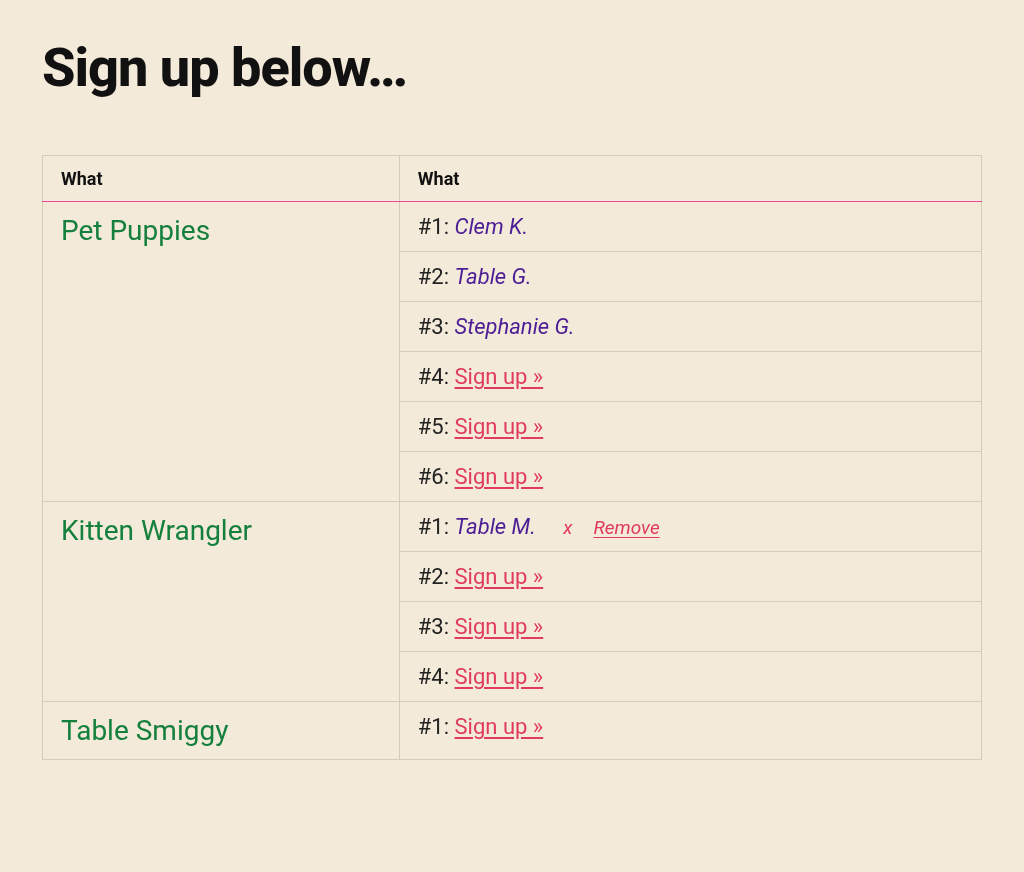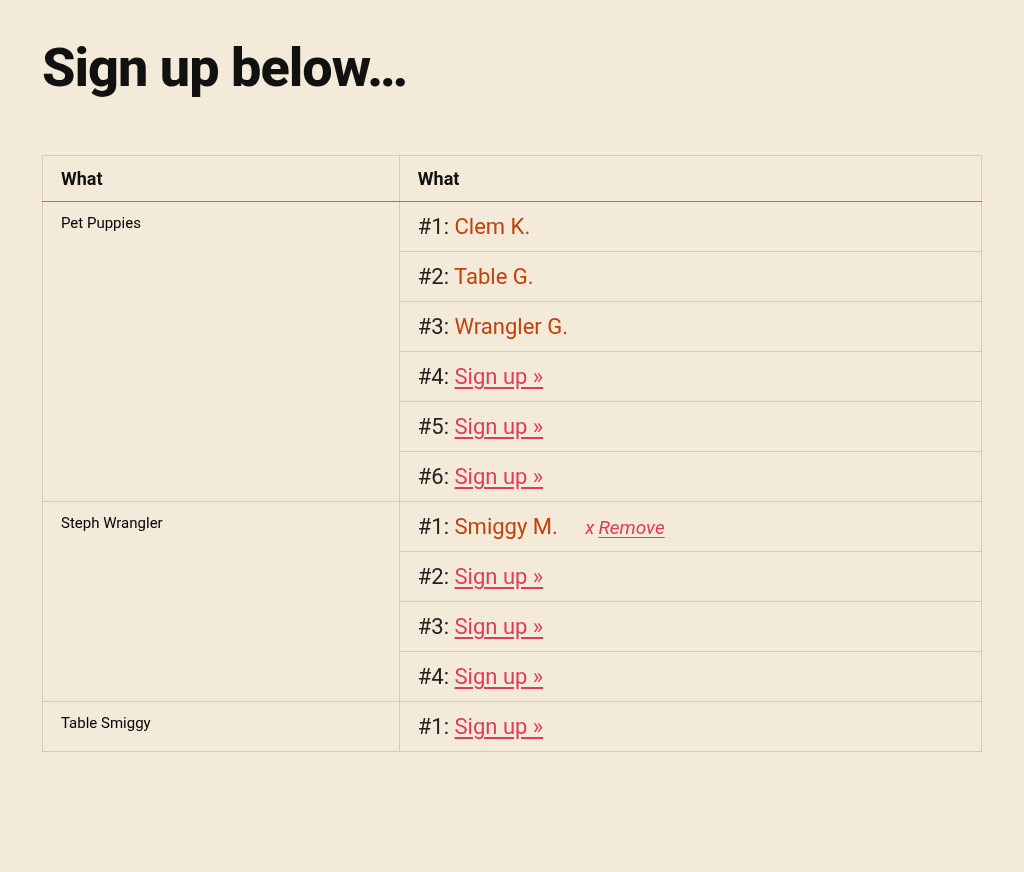--- a/index.html
+++ b/index.html
@@ -36,28 +36,29 @@
     background: transparent;
   }
   table.signup th {
     font-weight: 700;
     font-size: 18px;
     color: #111;
     border-bottom: 1px solid #ec4899;
   }
   table.signup td.what-cell {
     width: 38%;
-    color: #000000;
-    font-size: 15px;
+    color: #15803d;
+    font-size: 28px;
   }
   .slot-number {
     color: #222;
   }
   .slot-name {
-    color: #c2410c;
+    font-style: italic;
+    color: #4c1d95;
     text-align: center;
   }
   a.signup-link,
   a.remove-link {
     color: #e03a5e;
     text-underline-offset: 3px;
     text-align: center;
   }
   a.remove-link {
     font-style: italic;
@@ -96,21 +97,21 @@
       </tr>
       <tr>
         <td>
           <span class="slot-number">#2:</span>
           <span class="slot-name">Table G.</span>
         </td>
       </tr>
       <tr>
         <td>
           <span class="slot-number">#3:</span>
-          <span class="slot-name">Wrangler G.</span>
+          <span class="slot-name">Stephanie G.</span>
         </td>
       </tr>
       <tr>
         <td>
           <span class="slot-number">#4:</span>
           <a href="#" class="signup-link">Sign up »</a>
         </td>
       </tr>
       <tr>
         <td>
@@ -119,25 +120,25 @@
         </td>
       </tr>
       <tr>
         <td>
           <span class="slot-number">#6:</span>
           <a href="#" class="signup-link">Sign up »</a>
         </td>
       </tr>
 
       <tr>
-        <td class="what-cell" rowspan="4">Steph Wrangler</td>
+        <td class="what-cell" rowspan="4">Kitten Wrangler</td>
         <td>
           <span class="slot-number">#1:</span>
-          <span class="slot-name">Smiggy M.</span>
-          <span class="remove-x">x</span><a href="#" class="remove-link" style="margin-left:0">Remove</a>
+          <span class="slot-name">Table M.</span>
+          <span class="remove-x">x</span><a href="#" class="remove-link" style="margin-left:17px">Remove</a>
         </td>
       </tr>
       <tr>
         <td>
           <span class="slot-number">#2:</span>
           <a href="#" class="signup-link">Sign up »</a>
         </td>
       </tr>
       <tr>
         <td>

